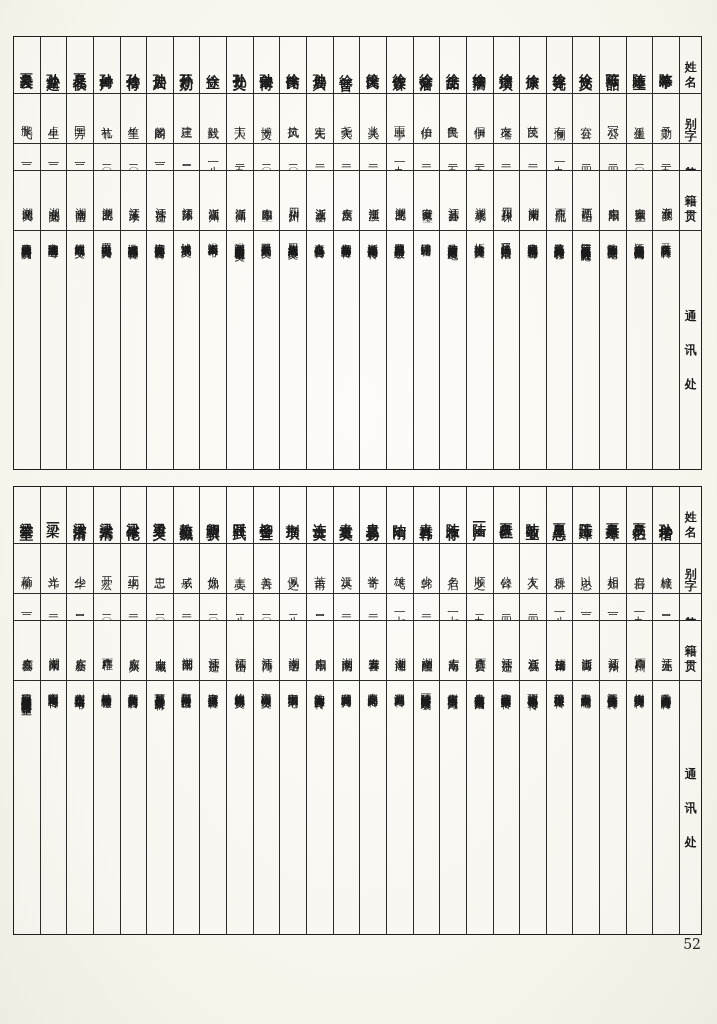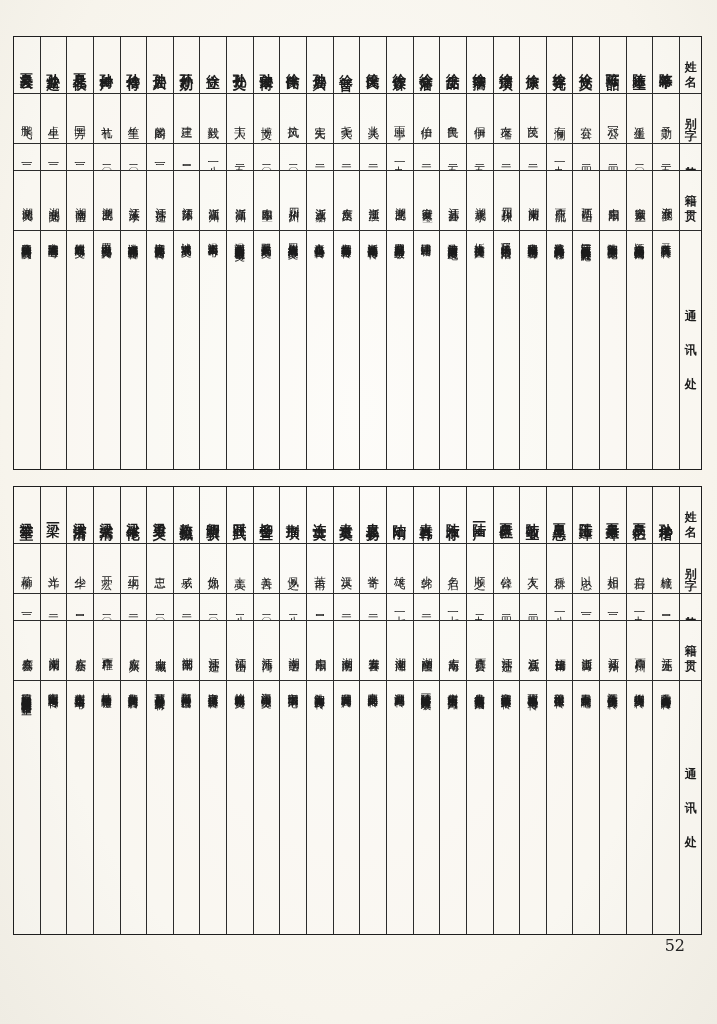--- a/index.html
+++ b/index.html
@@ -51,22 +51,22 @@
   .c-addr .vt{font-size:10.5px;line-height:12.4px;letter-spacing:0.5px;max-height:100%;}
   
   .header-col .vt{font-size:12px;font-weight:bold;}
   .header-col .c-name .vt{letter-spacing:14px;}
   .header-col .c-zi .vt{letter-spacing:11px;}
   .header-col .c-age .vt{letter-spacing:1px;}
   .header-col .c-native .vt{letter-spacing:16px;}
   .header-col .c-addr{align-items:center;padding-top:0;}
   .header-col .c-addr .vt{letter-spacing:34px;font-size:12px;}
   .page-number{
-    position:absolute;top:936px;right:32px;
-    font-size:16px;color:#222;
+    position:absolute;top:936px;right:16px;
+    font-size:14px;color:#222;
     font-family:"DejaVu Serif","Liberation Serif",serif;
   }
 </style>
 </head>
 <body>
 
 <div class="sheet">
 
   <section class="roster" id="top-table">
     <div class="col header-col">

